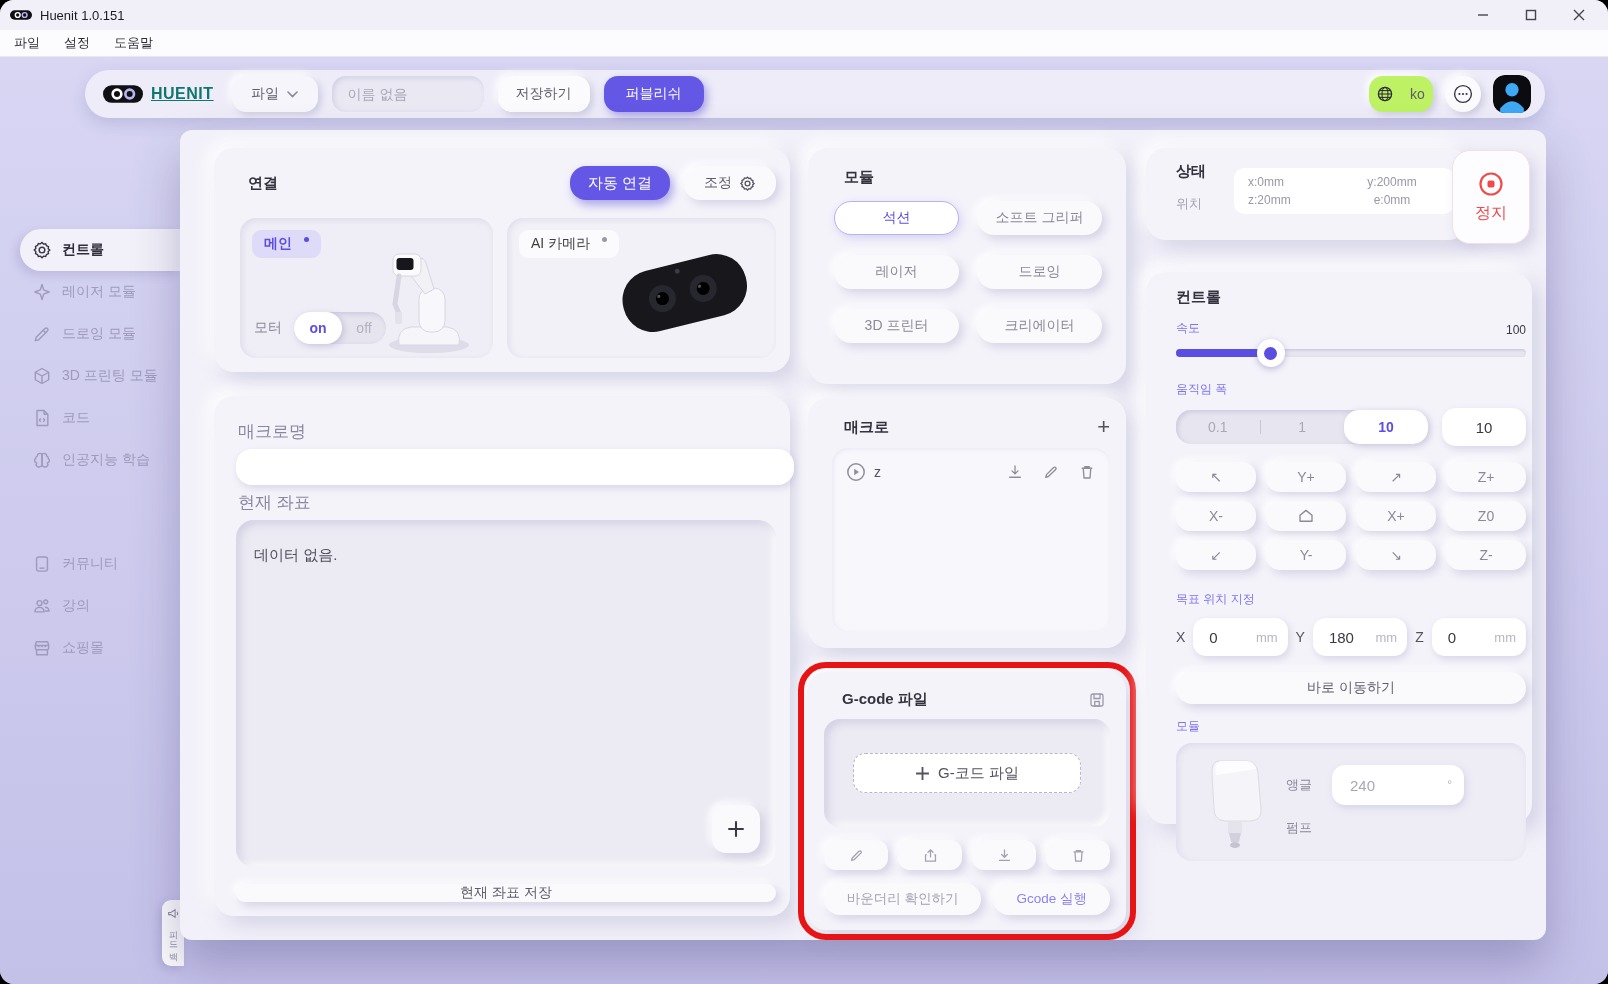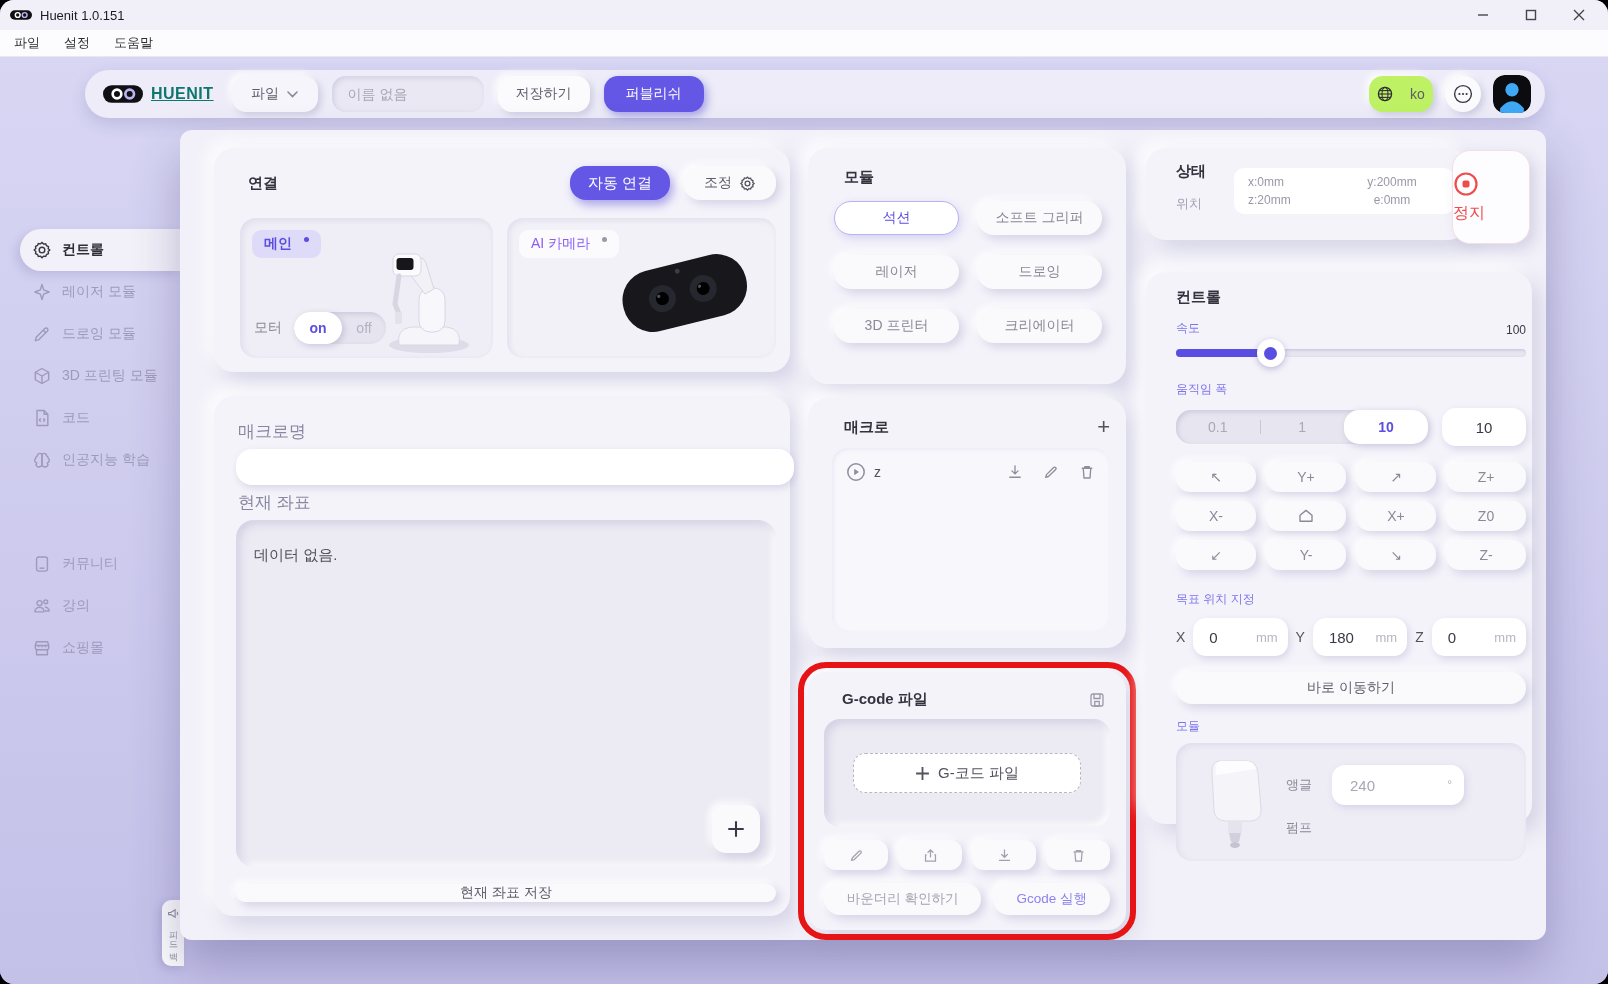--- a/index.html
+++ b/index.html
@@ -59,21 +59,21 @@
   .connection{left:34px;top:18px;width:576px;height:224px;padding:18px 14px 0 34px;}
   .conn-head{display:flex;align-items:center;}
   .conn-head .sp{flex:1;}
   .auto-btn{width:100px;height:34px;border-radius:16px;font-size:15px;}
   .adjust-btn{width:92px;height:34px;margin-left:14px;border-radius:16px;gap:7px;}
   .conn-cards{display:flex;gap:14px;margin-top:18px;margin-left:-8px;}
   .dev-card{width:254px;height:140px;background:#efeef6;border-radius:16px;box-shadow:inset 2px 2px 6px rgba(144,140,182,.18);position:relative;}
   .dev-card.cam{width:270px;background:#f2f1f8;}
   .badge{position:absolute;left:12px;top:12px;height:28px;padding:0 12px;border-radius:9px;display:flex;align-items:center;gap:12px;font-size:14px;}
   .badge.main{background:#dedbf8;color:#5b4ee0;font-weight:700;}
-  .badge.cam{background:#fbfbfd;color:#8b5cf6;text-align:center;}
+  .badge.cam{background:#fbfbfd;color:#404040;text-align:center;}
   .dot{width:5px;height:5px;border-radius:50%;align-self:flex-start;margin-top:7px;}
   .dot.purple{background:#5b4ee0;} .dot.gray{background:#9b99a8;}
   .motor-row{position:absolute;left:14px;bottom:14px;display:flex;align-items:center;gap:12px;}
   .motor-label{font-size:14px;color:#8b8998;}
   .toggle{width:92px;height:32px;background:#e6e4ef;border-radius:16px;display:flex;box-shadow:inset 2px 2px 5px rgba(144,140,182,.3);}
   .tg-on{width:48px;height:32px;background:#fff;border-radius:16px;display:flex;align-items:center;justify-content:center;font-size:14px;color:#5b4ee0;font-weight:700;box-shadow:2px 2px 6px rgba(144,140,182,.4);}
   .tg-off{flex:1;display:flex;align-items:center;justify-content:center;font-size:14px;color:#b4b2c0;}
   .robot-img{position:absolute;right:10px;bottom:4px;}
   .cam-img{position:absolute;right:16px;top:28px;}
 
@@ -122,21 +122,21 @@
   .run-btn{flex:1;height:32px;border-radius:16px;color:#8b82f0;font-size:13.5px;}
 
   
   .statusP{left:966px;top:18px;width:322px;height:92px;padding:14px 14px 0 30px;}
   .status-row{display:flex;align-items:flex-start;}
   .status-left{width:58px;}
   .pos-label{font-size:13px;color:#a3a1b0;margin-top:14px;}
   .pos-box{flex:1;height:46px;margin-top:6px;background:#fff;border-radius:10px;display:grid;grid-template-columns:1fr 1fr;padding:5px 14px;}
   .pos-box span{font-size:12px;color:#9a98a6;line-height:18px;}
   .pos-box span:nth-child(2n){text-align:center;}
-  .stop-card{position:absolute;left:1272px;top:20px;width:78px;height:94px;background:#fdfdff;border:1px solid #f3e0e4;border-radius:18px;box-shadow:6px 6px 14px rgba(150,146,188,.3);display:flex;flex-direction:column;justify-content:center;gap:6px;}
+  .stop-card{position:absolute;left:1272px;top:20px;width:78px;height:94px;background:#fdfdff;border:1px solid #f3e0e4;border-radius:18px;box-shadow:6px 6px 14px rgba(150,146,188,.3);display:flex;flex-direction:column;align-items:center;justify-content:center;gap:6px;}
   .stop-card .stext{font-size:16px;color:#f04b4b;font-weight:500;}
 
   
   .control{left:966px;top:142px;width:386px;height:552px;padding:16px 8px 0 30px;}
   .ctl-inner{width:350px;}
   .speed-row{display:flex;align-items:flex-end;margin-top:13px;}
   .speed-row .sp{flex:1;}
   .speed-val{font-size:12px;color:#3a3844;}
   .slider{position:relative;margin-top:12px;height:8px;border-radius:4px;background:#e6e5f0;box-shadow:inset 1px 1px 3px rgba(144,140,182,.4);}
   .slider .fill{position:absolute;left:0;top:0;bottom:0;width:27%;border-radius:4px;background:#5a4ee2;}

